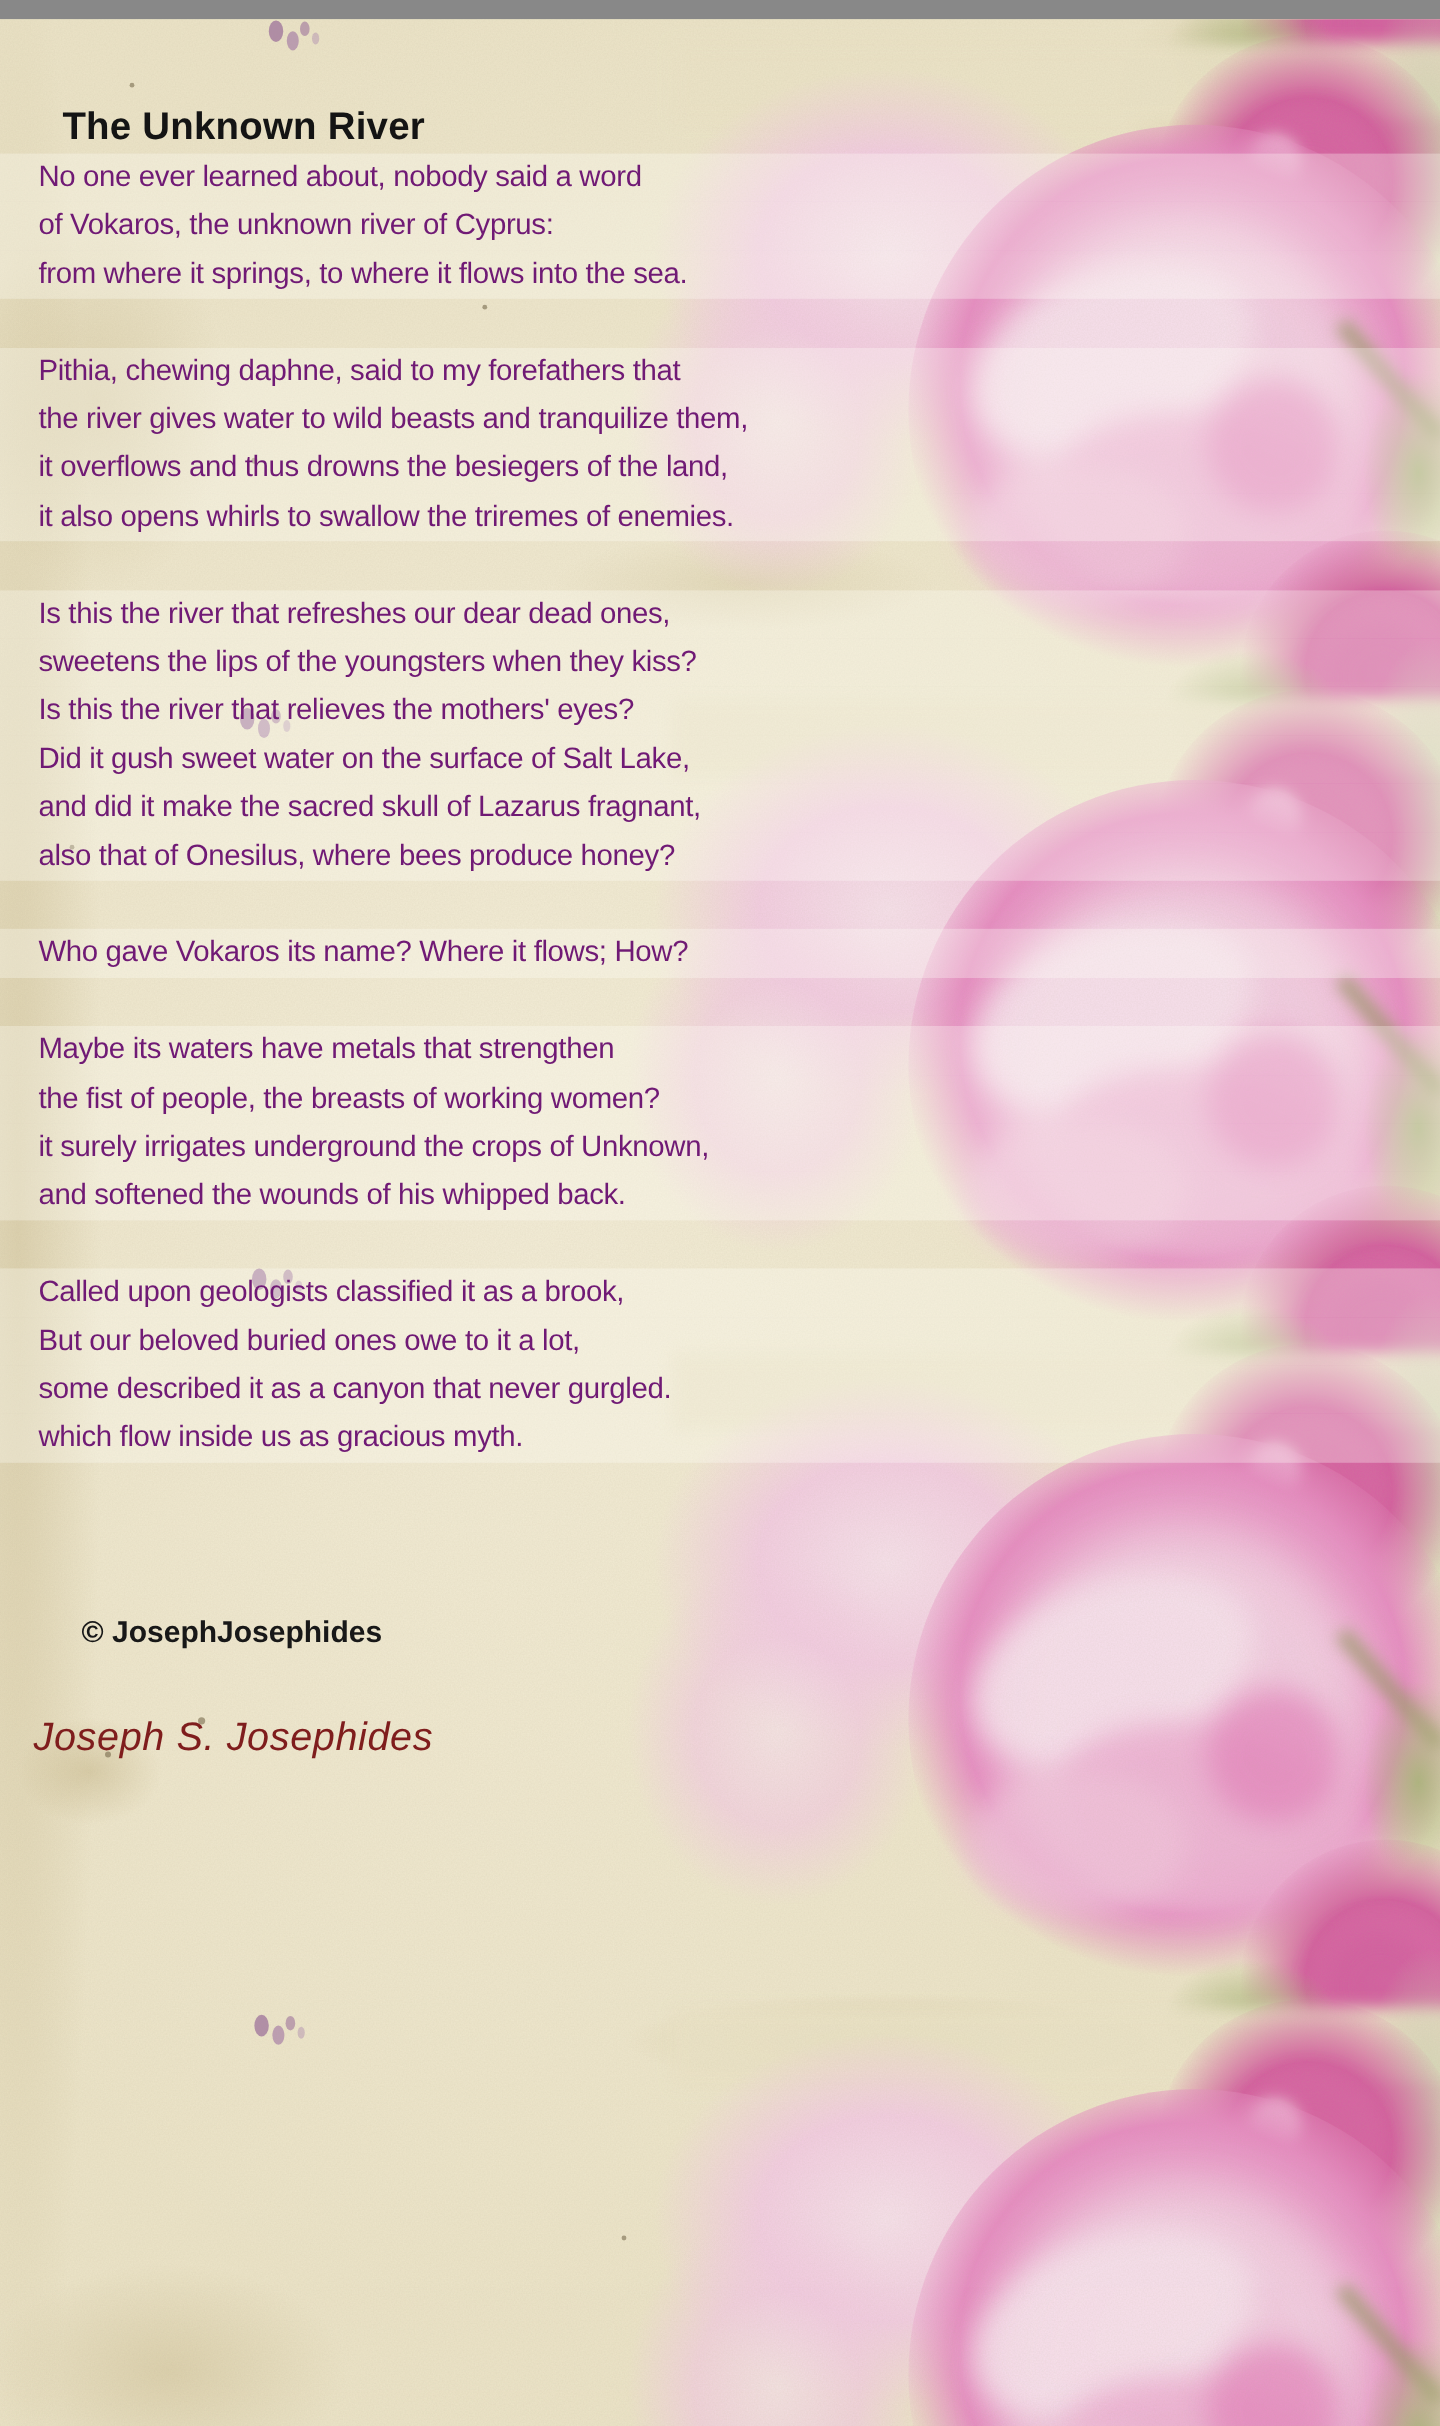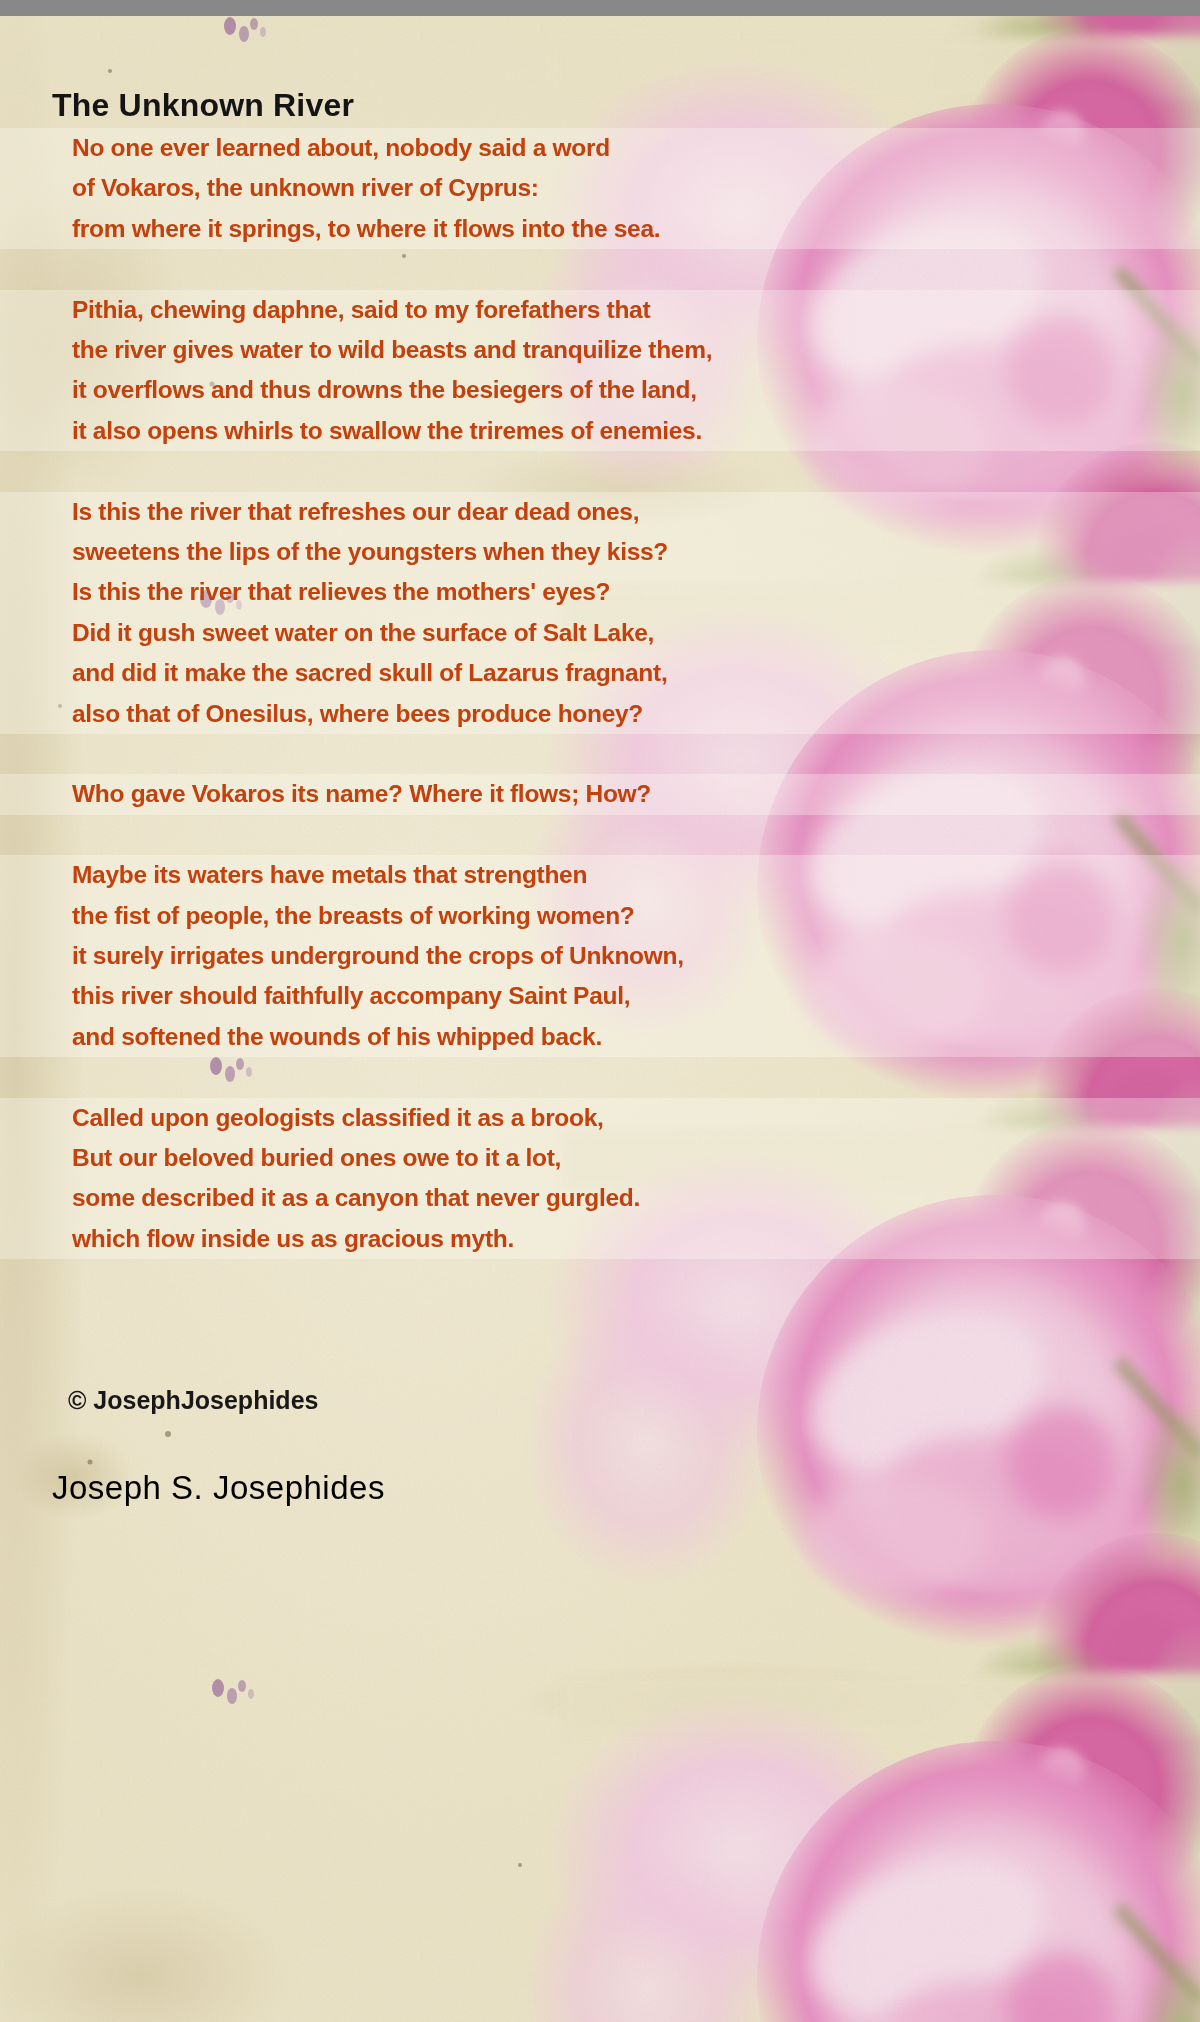--- a/index.html
+++ b/index.html
@@ -14,35 +14,35 @@
   .bg{position:absolute;left:0;top:0;width:1200px;height:2022px;display:block;}
   .text-layer{position:absolute;left:0;top:0;width:1200px;}
   .title{
     position:absolute;left:52px;top:50px;
     font-weight:bold;font-size:32px;line-height:36px;
     color:#141414;letter-spacing:.2px;white-space:nowrap;
   }
   .poem{position:absolute;left:0;top:112px;width:1200px;}
   .stanza{margin:0 0 40.4px 0;}
   .line{
-    font-weight:bold;font-size:24.5px;line-height:40.4px;
-    letter-spacing:-.3px;color:#c2410c;
-    padding-left:72px;white-space:nowrap;
+    font-weight:normal;font-size:24.5px;line-height:40.4px;
+    letter-spacing:-.3px;color:#701a75;
+    padding-left:32px;white-space:nowrap;
     background:rgba(255,255,250,.30);
   }
   .copyright{
     margin-top:121px;
     font-weight:bold;font-size:25px;line-height:40.4px;
     color:#181818;padding-left:68px;white-space:nowrap;
   }
   .author{
     margin-top:44px;
-    font-weight:normal;
+    font-style:italic;font-weight:normal;
     font-size:33px;line-height:46px;
-    color:#000000;padding-left:52px;white-space:nowrap;letter-spacing:.5px;
+    color:#7f1d1d;padding-left:28px;white-space:nowrap;letter-spacing:.5px;
   }
 </style>
 </head>
 <body>
 
 <div class="page">
 
   <svg class="bg" width="1200" height="2022" viewBox="0 0 1200 2022" aria-hidden="true">
     <defs>
       <filter id="fb6" x="-60%" y="-60%" width="220%" height="220%">
@@ -185,21 +185,20 @@
             <div class="line">and did it make the sacred skull of Lazarus fragnant,</div>
             <div class="line">also that of Onesilus, where bees produce honey?</div>
           </div>
           <div class="stanza">
             <div class="line">Who gave Vokaros its name? Where it flows; How?</div>
           </div>
           <div class="stanza">
             <div class="line">Maybe its waters have metals that strengthen</div>
             <div class="line">the fist of people, the breasts of working women?</div>
             <div class="line">it surely irrigates underground the crops of Unknown,</div>
-            <div class="line">this river should faithfully accompany Saint Paul,</div>
             <div class="line">and softened the wounds of his whipped back.</div>
           </div>
           <div class="stanza">
             <div class="line">Called upon geologists classified it as a brook,</div>
             <div class="line">But our beloved buried ones owe to it a lot,</div>
             <div class="line">some described it as a canyon that never gurgled.</div>
             <div class="line">which flow inside us as gracious myth.</div>
           </div>
         </div>
 

